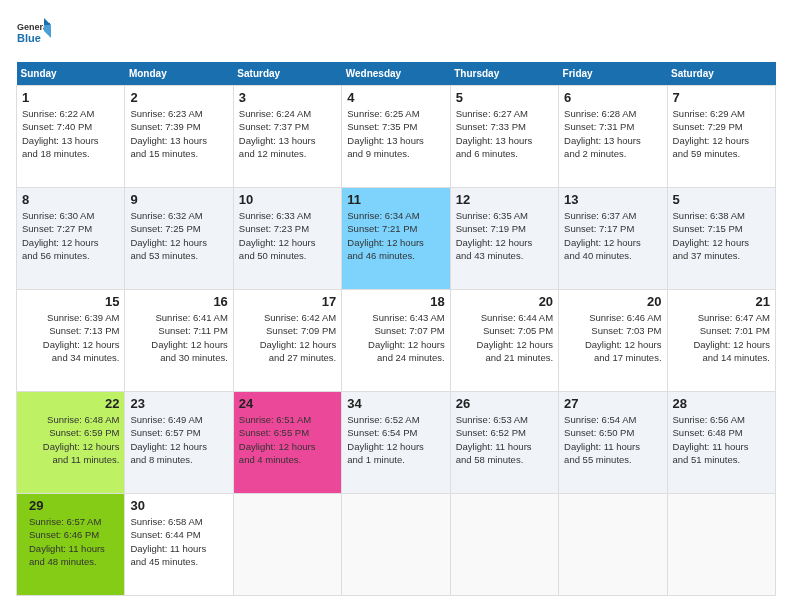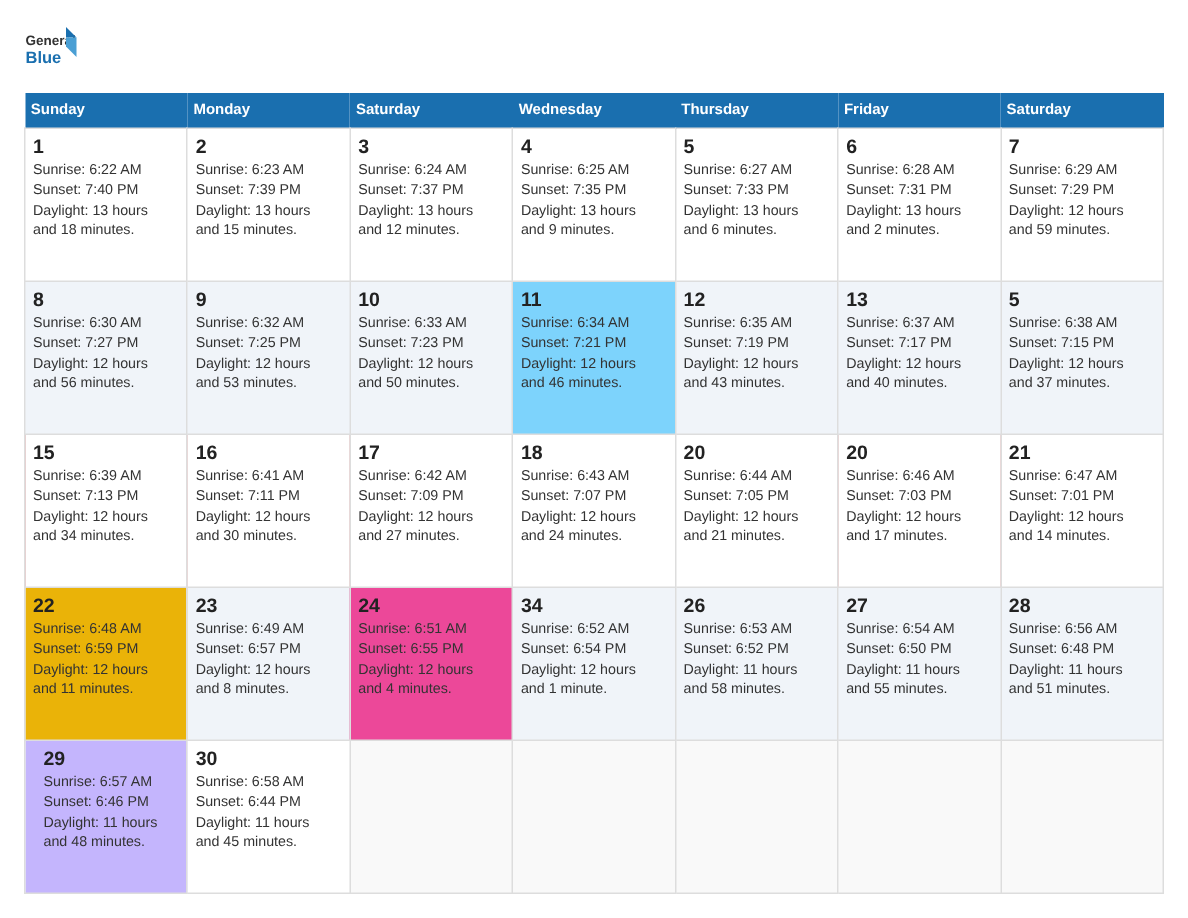--- a/index.html
+++ b/index.html
@@ -169,21 +169,21 @@
           </td>
           <td style="background: rgb(240, 244, 249);">
             <span class="day-num">13</span>
             <div class="day-info">Sunrise: 6:37 AM<br>Sunset: 7:17 PM<br>Daylight: 12 hours<br>and 40 minutes.</div>
           </td>
           <td style="background: rgb(240, 244, 249);">
             <span class="day-num">5</span>
             <div class="day-info">Sunrise: 6:38 AM<br>Sunset: 7:15 PM<br>Daylight: 12 hours<br>and 37 minutes.</div>
           </td>
         </tr>
-        <tr style="background: #b91c1c;">
+        <tr style="background: #b91c1c; text-align: right;">
           <td style="background: rgb(255, 255, 255);">
             <span class="day-num">15</span>
             <div class="day-info">Sunrise: 6:39 AM<br>Sunset: 7:13 PM<br>Daylight: 12 hours<br>and 34 minutes.</div>
           </td>
           <td style="background: rgb(255, 255, 255);">
             <span class="day-num">16</span>
             <div class="day-info">Sunrise: 6:41 AM<br>Sunset: 7:11 PM<br>Daylight: 12 hours<br>and 30 minutes.</div>
           </td>
           <td style="background: rgb(255, 255, 255);">
             <span class="day-num">17</span>
@@ -200,21 +200,21 @@
           <td style="background: rgb(255, 255, 255);">
             <span class="day-num">20</span>
             <div class="day-info">Sunrise: 6:46 AM<br>Sunset: 7:03 PM<br>Daylight: 12 hours<br>and 17 minutes.</div>
           </td>
           <td style="background: rgb(255, 255, 255);">
             <span class="day-num">21</span>
             <div class="day-info">Sunrise: 6:47 AM<br>Sunset: 7:01 PM<br>Daylight: 12 hours<br>and 14 minutes.</div>
           </td>
         </tr>
         <tr style="background: rgb(240, 244, 249);">
-          <td style="background: #eab308;">
+          <td style="background: #bef264; text-align: right;">
             <span class="day-num">22</span>
             <div class="day-info">Sunrise: 6:48 AM<br>Sunset: 6:59 PM<br>Daylight: 12 hours<br>and 11 minutes.</div>
           </td>
           <td style="background: rgb(240, 244, 249);">
             <span class="day-num">23</span>
             <div class="day-info">Sunrise: 6:49 AM<br>Sunset: 6:57 PM<br>Daylight: 12 hours<br>and 8 minutes.</div>
           </td>
           <td style="background: #ec4899;">
             <span class="day-num">24</span>
             <div class="day-info">Sunrise: 6:51 AM<br>Sunset: 6:55 PM<br>Daylight: 12 hours<br>and 4 minutes.</div>
@@ -230,21 +230,21 @@
           <td style="background: rgb(240, 244, 249); margin-top: 43px;">
             <span class="day-num">27</span>
             <div class="day-info">Sunrise: 6:54 AM<br>Sunset: 6:50 PM<br>Daylight: 11 hours<br>and 55 minutes.</div>
           </td>
           <td style="background: rgb(240, 244, 249);">
             <span class="day-num">28</span>
             <div class="day-info">Sunrise: 6:56 AM<br>Sunset: 6:48 PM<br>Daylight: 11 hours<br>and 51 minutes.</div>
           </td>
         </tr>
         <tr style="background: rgb(255, 255, 255);">
-          <td style="background: #c4b5fd; padding-left: 12px;">
+          <td style="background: #84cc16; padding-left: 12px;">
             <span class="day-num">29</span>
             <div class="day-info">Sunrise: 6:57 AM<br>Sunset: 6:46 PM<br>Daylight: 11 hours<br>and 48 minutes.</div>
           </td>
           <td style="background: rgb(255, 255, 255);">
             <span class="day-num">30</span>
             <div class="day-info">Sunrise: 6:58 AM<br>Sunset: 6:44 PM<br>Daylight: 11 hours<br>and 45 minutes.</div>
           </td>
           <td class="empty-cell" style="background: rgb(249, 249, 249);"></td>
           <td class="empty-cell" style="background: rgb(249, 249, 249);"></td>
           <td class="empty-cell" style="background: rgb(249, 249, 249);"></td>

